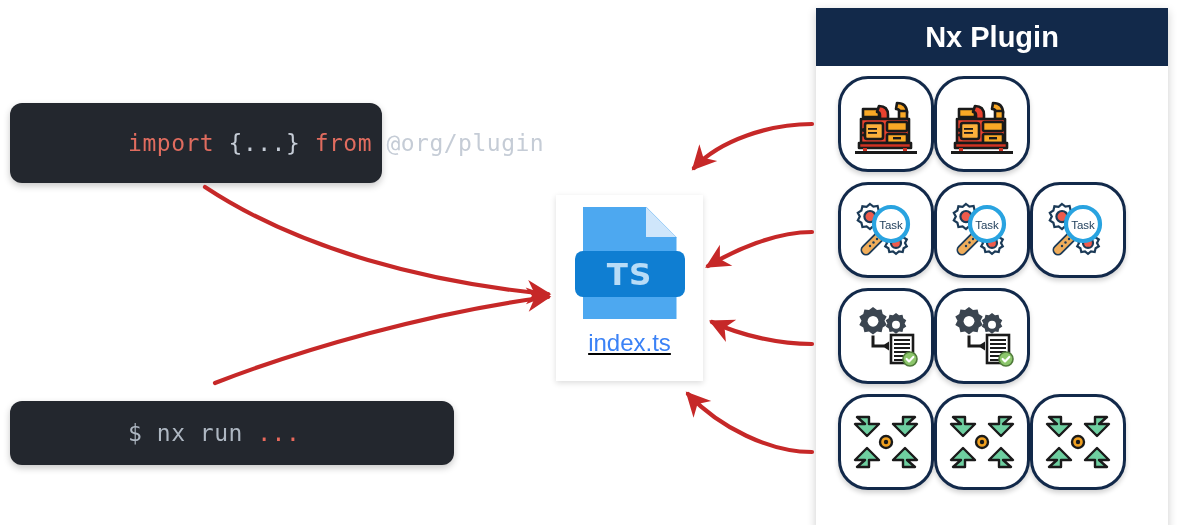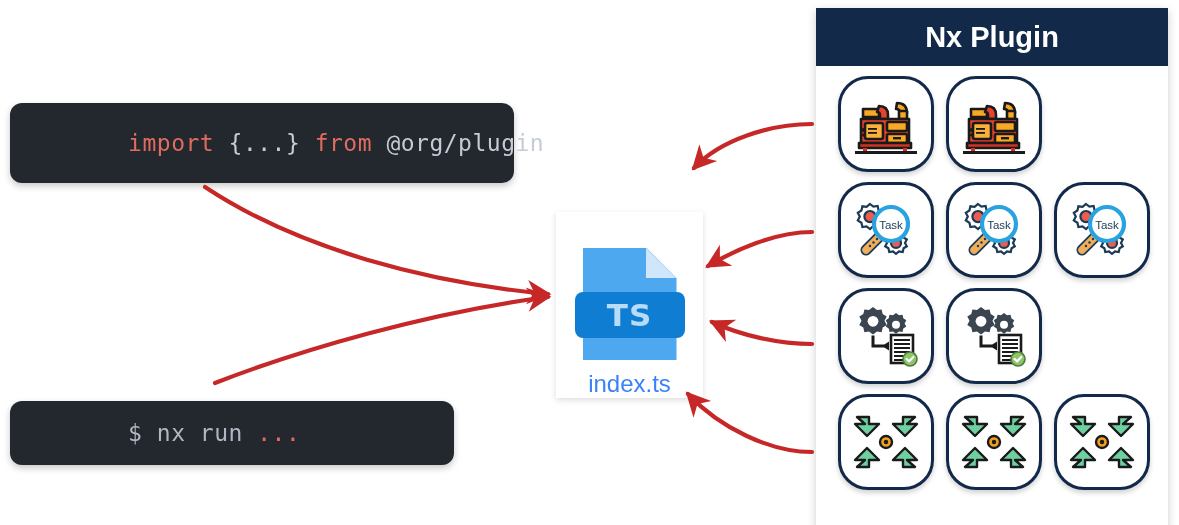--- a/index.html
+++ b/index.html
@@ -31,49 +31,50 @@
     box-sizing: border-box;
     padding-left: 32px;
     font-family: "DejaVu Sans Mono", "Liberation Mono", monospace;
     font-size: 23px;
     letter-spacing: 0.5px;
     white-space: pre;
   }
   #import-box {
     left: 10px;
     top: 103px;
-    width: 504px;
+    width: 372px;
     height: 80px;
   }
   #run-box {
     left: 10px;
     top: 401px;
     width: 444px;
     height: 64px;
   }
   .tok-kw   { color: #e06c5f; }
   .tok-dim  { color: #c5ccd6; }
   .tok-red  { color: #e8695c; }
   .tok-gray { color: #aeb7c2; }
 
   
   #file-card {
     position: absolute;
     left: 556px;
-    top: 212px;
+    top: 195px;
     width: 147px;
     height: 186px;
     background: #ffffff;
     box-shadow: 0 2px 6px rgba(0,0,0,0.14);
     display: flex;
     flex-direction: column;
     align-items: center;
-    justify-content: flex-end;
+    justify-content: flex-start;
     padding-top: 8px;
     box-sizing: border-box;
+    text-decoration: underline;
   }
   #file-glyph {
     width: 110px;
     height: 120px;
     position: relative;
   }
   .fg-page {
     position: absolute;
     left: 8px; top: 4px;
     width: 94px; height: 112px;
@@ -130,21 +131,20 @@
     justify-content: center;
     font-size: 29px;
     font-weight: bold;
   }
   #panel-body {
     padding: 10px 12px 14px 22px;
     box-sizing: border-box;
   }
   .icon-row {
     display: flex;
-    gap: 12px;
     margin-bottom: 10px;
   }
   .icon-chip {
     width: 96px;
     height: 96px;
     border-radius: 30px;
     border: 3px solid #12294a;
     background: #ffffff;
     box-shadow: 0 3px 5px rgba(0,0,0,0.18);
     display: flex;

